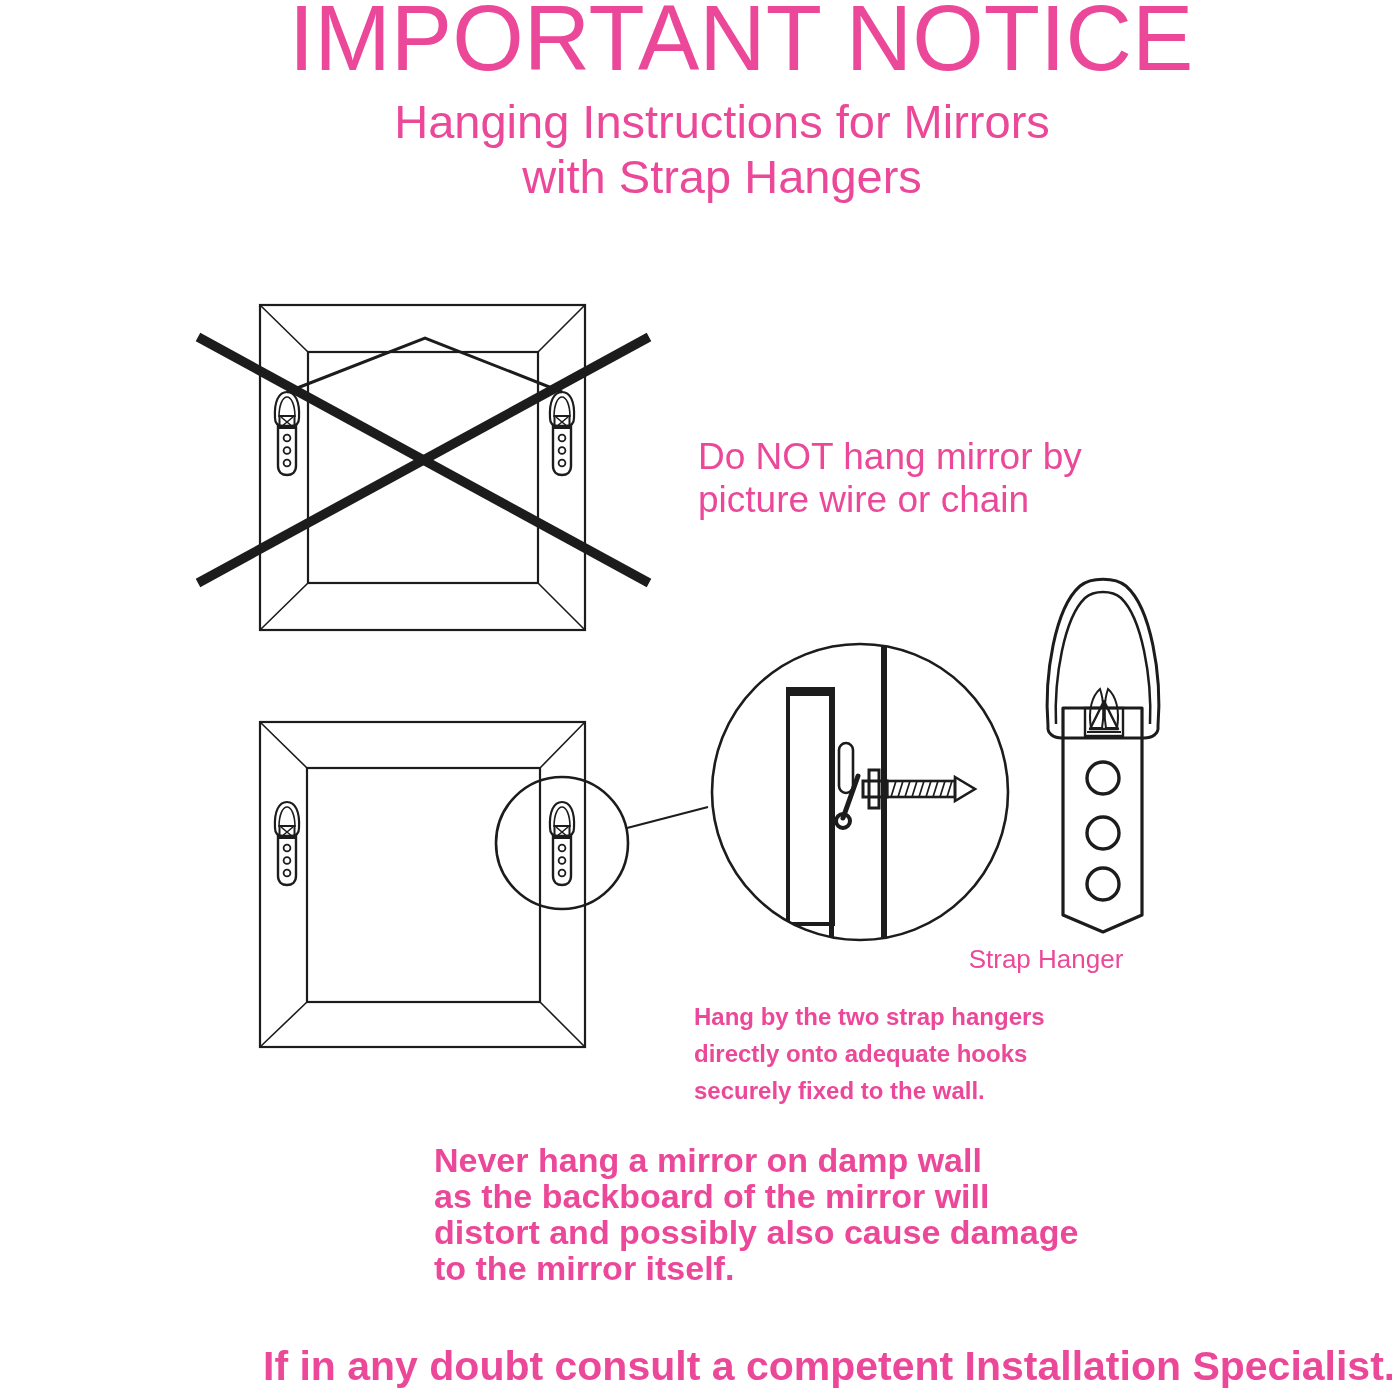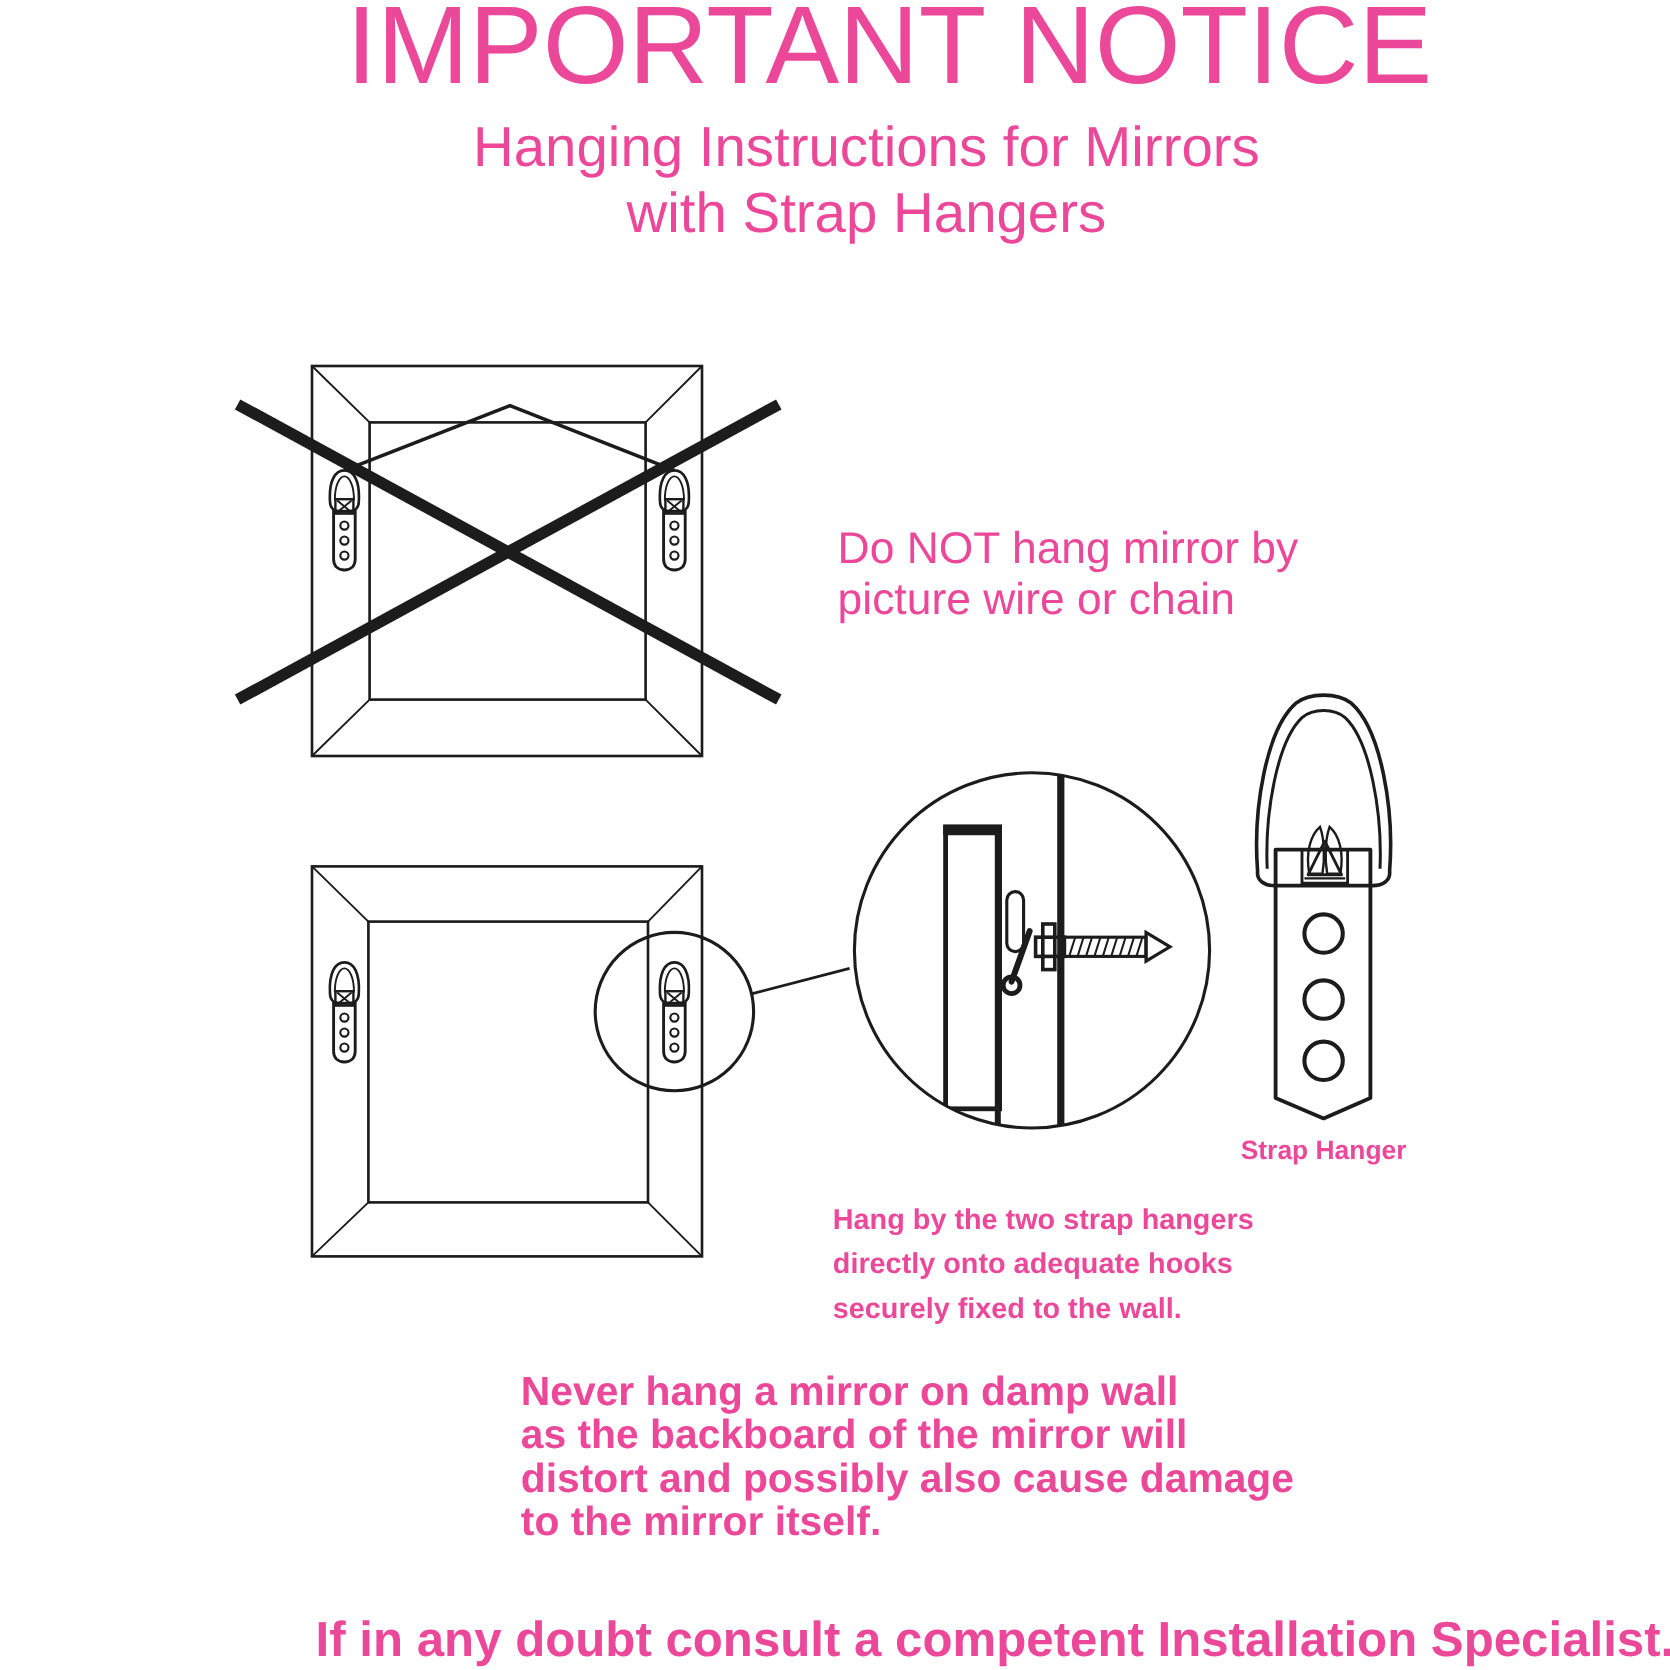--- a/index.html
+++ b/index.html
@@ -20,22 +20,22 @@
   .wire-warning{
     top:403px;left:698px;font-size:37px;line-height:43px;font-weight:400;white-space:nowrap;margin-top:32px;
   }
   .hang-instruction{
     top:998px;left:694px;font-size:24px;line-height:37px;font-weight:700;white-space:nowrap;
   }
   .damp-warning{
     top:1142px;left:406px;font-size:34px;line-height:36px;font-weight:700;white-space:nowrap;margin-left:28px;
   }
   .strap-label{
-    top:944px;left:1103px;transform:translateX(-50%);
-    font-size:22px;line-height:30px;font-weight:700;white-space:nowrap;
+    top:944px;left:1046px;transform:translateX(-50%);
+    font-size:26px;line-height:30px;font-weight:400;white-space:nowrap;
   }
   .footer{
     top:1347px;left:263px;font-size:41px;line-height:38px;font-weight:700;white-space:nowrap;
   }
   svg{display:block;}
   svg *{vector-effect:none;}
   .ln{stroke:#1c1c1c;fill:none;}
 </style>
 </head>
 <body>

